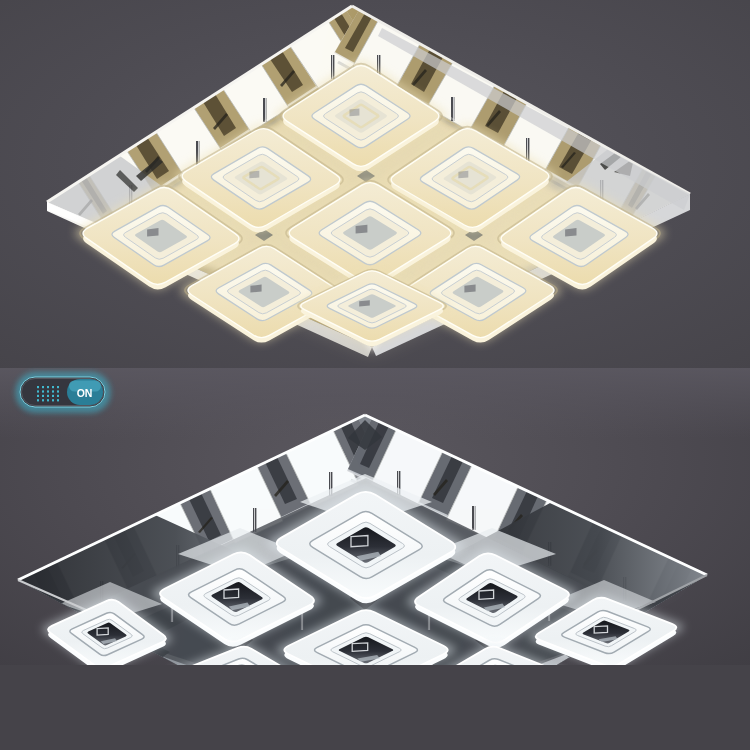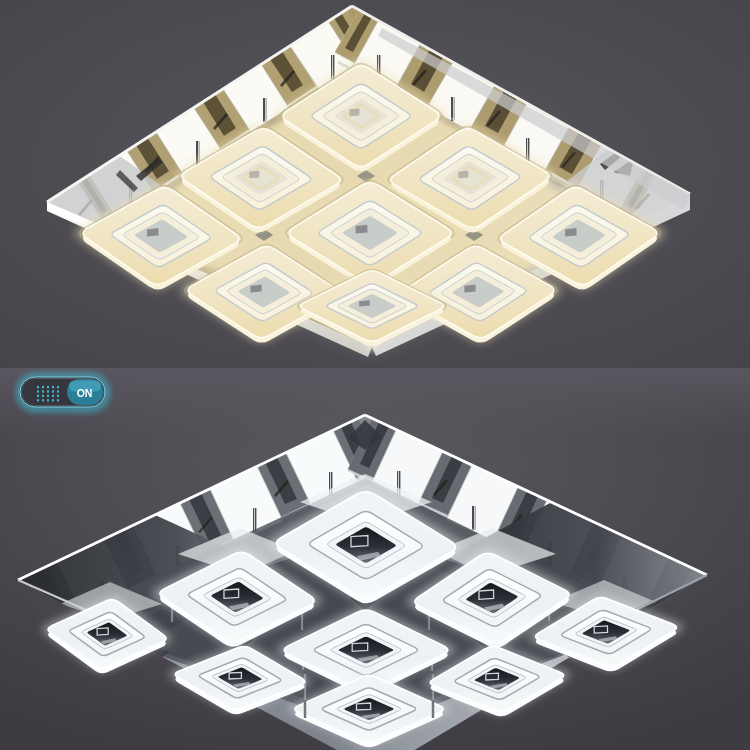--- a/index.html
+++ b/index.html
@@ -1,15 +1,15 @@
 <!DOCTYPE html>
 <html><head><meta charset="utf-8">
 <style>
 html,body{margin:0;padding:0;background:#454349;font-family:"Liberation Sans",sans-serif;}
-#stage{width:750px;height:750px;overflow:hidden;position:relative;}
+#stage{width:750px;height:665px;overflow:hidden;position:relative;}
 </style></head>
 <body>
 <div id="stage"><svg width="750" height="750" viewBox="0 0 750 750" xmlns="http://www.w3.org/2000/svg">
 <defs>
 <radialGradient id="bgTop" cx="50%" cy="45%" r="75%">
  <stop offset="0%" stop-color="#59575e"></stop>
           <stop offset="55%" stop-color="#4e4c53"></stop>
           <stop offset="100%" stop-color="#46444a"></stop>
 </radialGradient>
 <radialGradient id="bgBot" cx="48%" cy="25%" r="80%">

